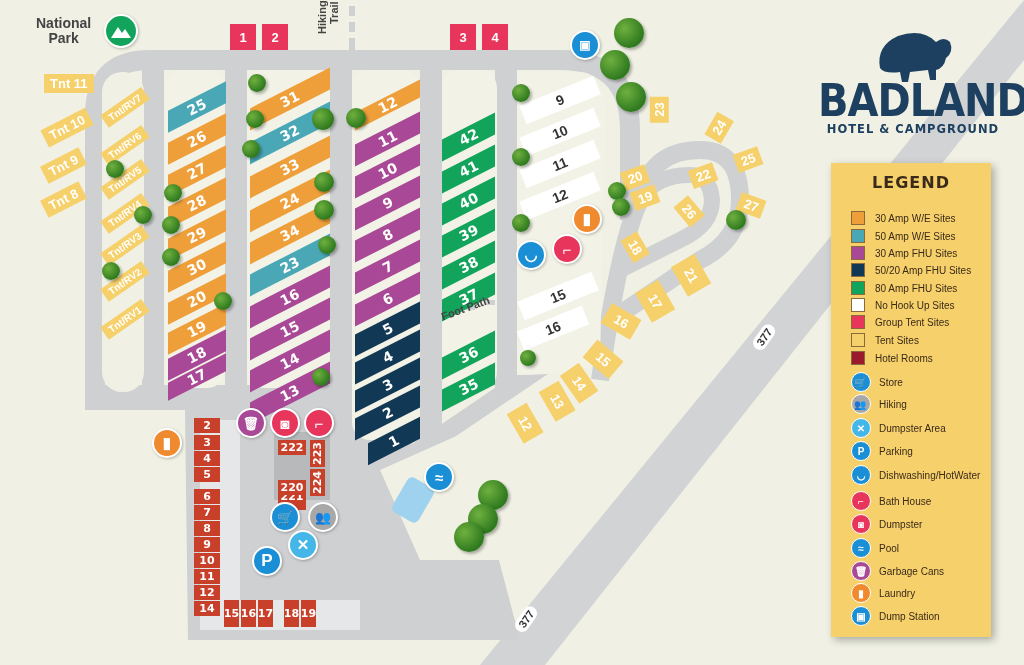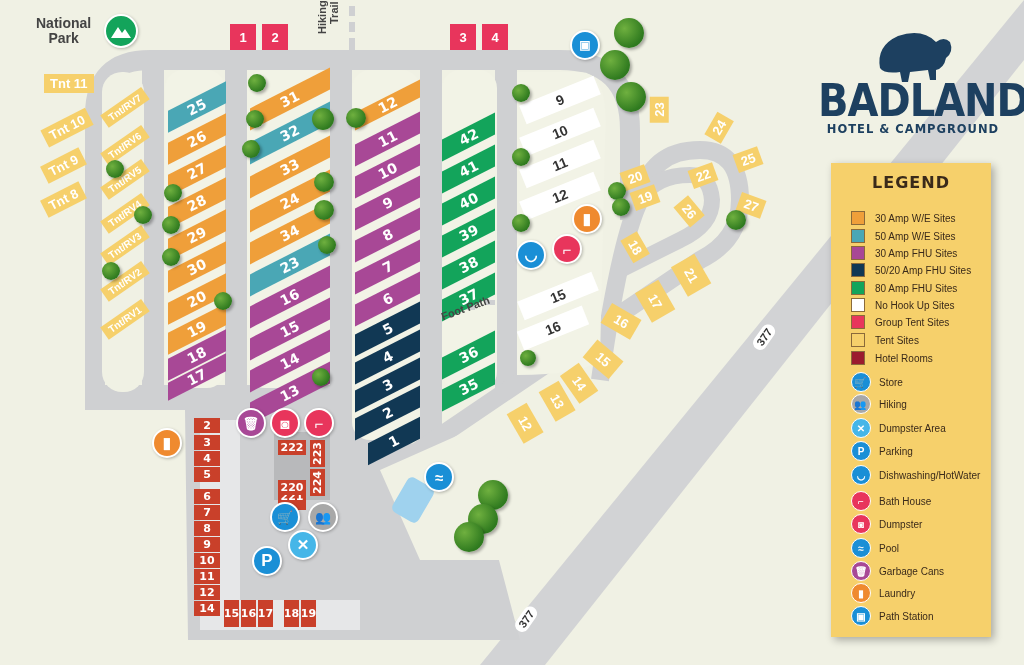--- a/index.html
+++ b/index.html
@@ -415,17 +415,17 @@
     <div class="lg-row" style="top:398px;">
         <div class="lg-ic" style="background:#a84896;">🗑</div>
         <span>Garbage Cans</span>
       </div>
     <div class="lg-row" style="top:420px;">
         <div class="lg-ic" style="background:#ef8a2f;">▮</div>
         <span>Laundry</span>
       </div>
     <div class="lg-row" style="top:443px;">
         <div class="lg-ic" style="background:#1a8fd6;">▣</div>
-        <span>Path Station</span>
+        <span>Dump Station</span>
       </div>
   </div>
 
 </div>
 
 </body></html>

